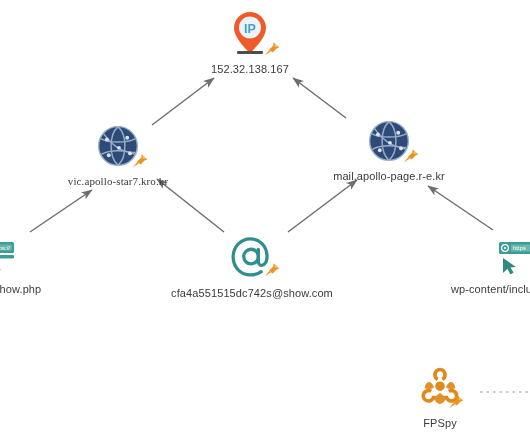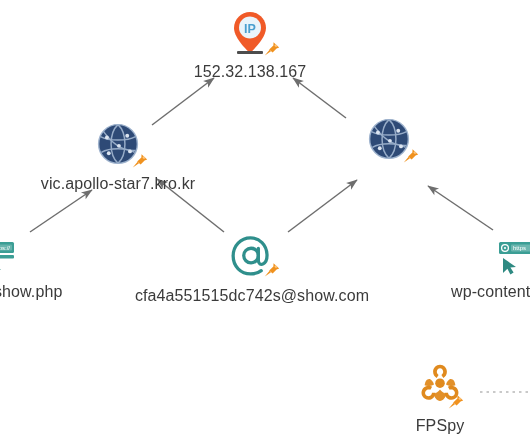--- a/index.html
+++ b/index.html
@@ -28,26 +28,26 @@
     display: flex;
     flex-direction: column;
     align-items: center;
     width: 200px;
     margin-left: -100px;
   }
   .node-icon {
     position: relative;
     width: 52px; height: 52px;
     display: flex;
-    align-items: flex-start;
+    align-items: center;
     justify-content: center;
   }
   .node-label {
     margin-top: 3px;
-    font-size: 16px;
+    font-size: 11px;
     color: #3b3b3b;
     white-space: nowrap;
     letter-spacing: 0.1px;
   }
   
   .node.clip-left {
     align-items: flex-start;
     width: auto;
     margin-left: 0;
   }
@@ -95,21 +95,21 @@
     </svg>
     <svg class="pin" viewBox="0 0 20 20">
       <path d="M11.5 3.2 L17.2 8.6 L14.6 9.4 L10.6 13.6 L7.2 10.4 L11.4 6.4 Z" fill="#f0921f"></path>
       <path d="M7.6 10.8 L2.8 16.6 L9.0 12.2 Z" fill="#f0921f"></path>
       <path d="M13.4 5.1 L15.6 7.2 L13.8 8.0 L12.4 6.7 Z" fill="#fdc57c"></path>
     </svg>
   </div>
   <div class="node-label">152.32.138.167</div>
 </div>
 
-<div class="node" style="left:118px; top:120px;">
+<div class="node" style="left:118px; top:120px;font-family:Liberation Serif, serif;">
   <div class="node-icon">
     <svg viewBox="0 0 52 52" width="48" height="48">
       <circle cx="26" cy="26" r="21" fill="#2e4a76"></circle>
       <g stroke="#9db2cd" stroke-width="1.6" fill="none" opacity="0.95">
         <ellipse cx="26" cy="26" rx="21" ry="21"></ellipse>
         <path d="M7 18 C16 23, 36 23, 45 18"></path>
         <path d="M8 35 C17 30, 35 30, 44 35"></path>
         <path d="M26 5 C16 14, 16 38, 26 47"></path>
         <path d="M26 5 C36 14, 36 38, 26 47"></path>
         <path d="M10 12 C20 26, 32 34, 45 33"></path>
@@ -150,20 +150,21 @@
         <circle cx="16" cy="36" r="2.1"></circle>
         <circle cx="39" cy="34" r="2.1"></circle>
       </g>
     </svg>
     <svg class="pin" viewBox="0 0 20 20">
       <path d="M11.5 3.2 L17.2 8.6 L14.6 9.4 L10.6 13.6 L7.2 10.4 L11.4 6.4 Z" fill="#f0921f"></path>
       <path d="M7.6 10.8 L2.8 16.6 L9.0 12.2 Z" fill="#f0921f"></path>
       <path d="M13.4 5.1 L15.6 7.2 L13.8 8.0 L12.4 6.7 Z" fill="#fdc57c"></path>
     </svg>
   </div>
+  <div class="node-label">mail.apollo-page.r-e.kr</div>
 </div>
 
 <div class="node" style="left:252px; top:232px;">
   <div class="node-icon">
     <svg viewBox="0 0 52 52" width="50" height="50">
       <g fill="none" stroke="#2f8f8c" stroke-width="3.4" stroke-linecap="round">
         <circle cx="25" cy="24.5" r="7.6"></circle>
         <path d="M32.6 17 L32.6 29.5 C32.6 33.2 35.2 34.6 37.6 33.2
                  C40.4 31.6 41.8 27.6 41.6 23.4
                  C41.1 13.2 34 6.2 24.4 6.2

